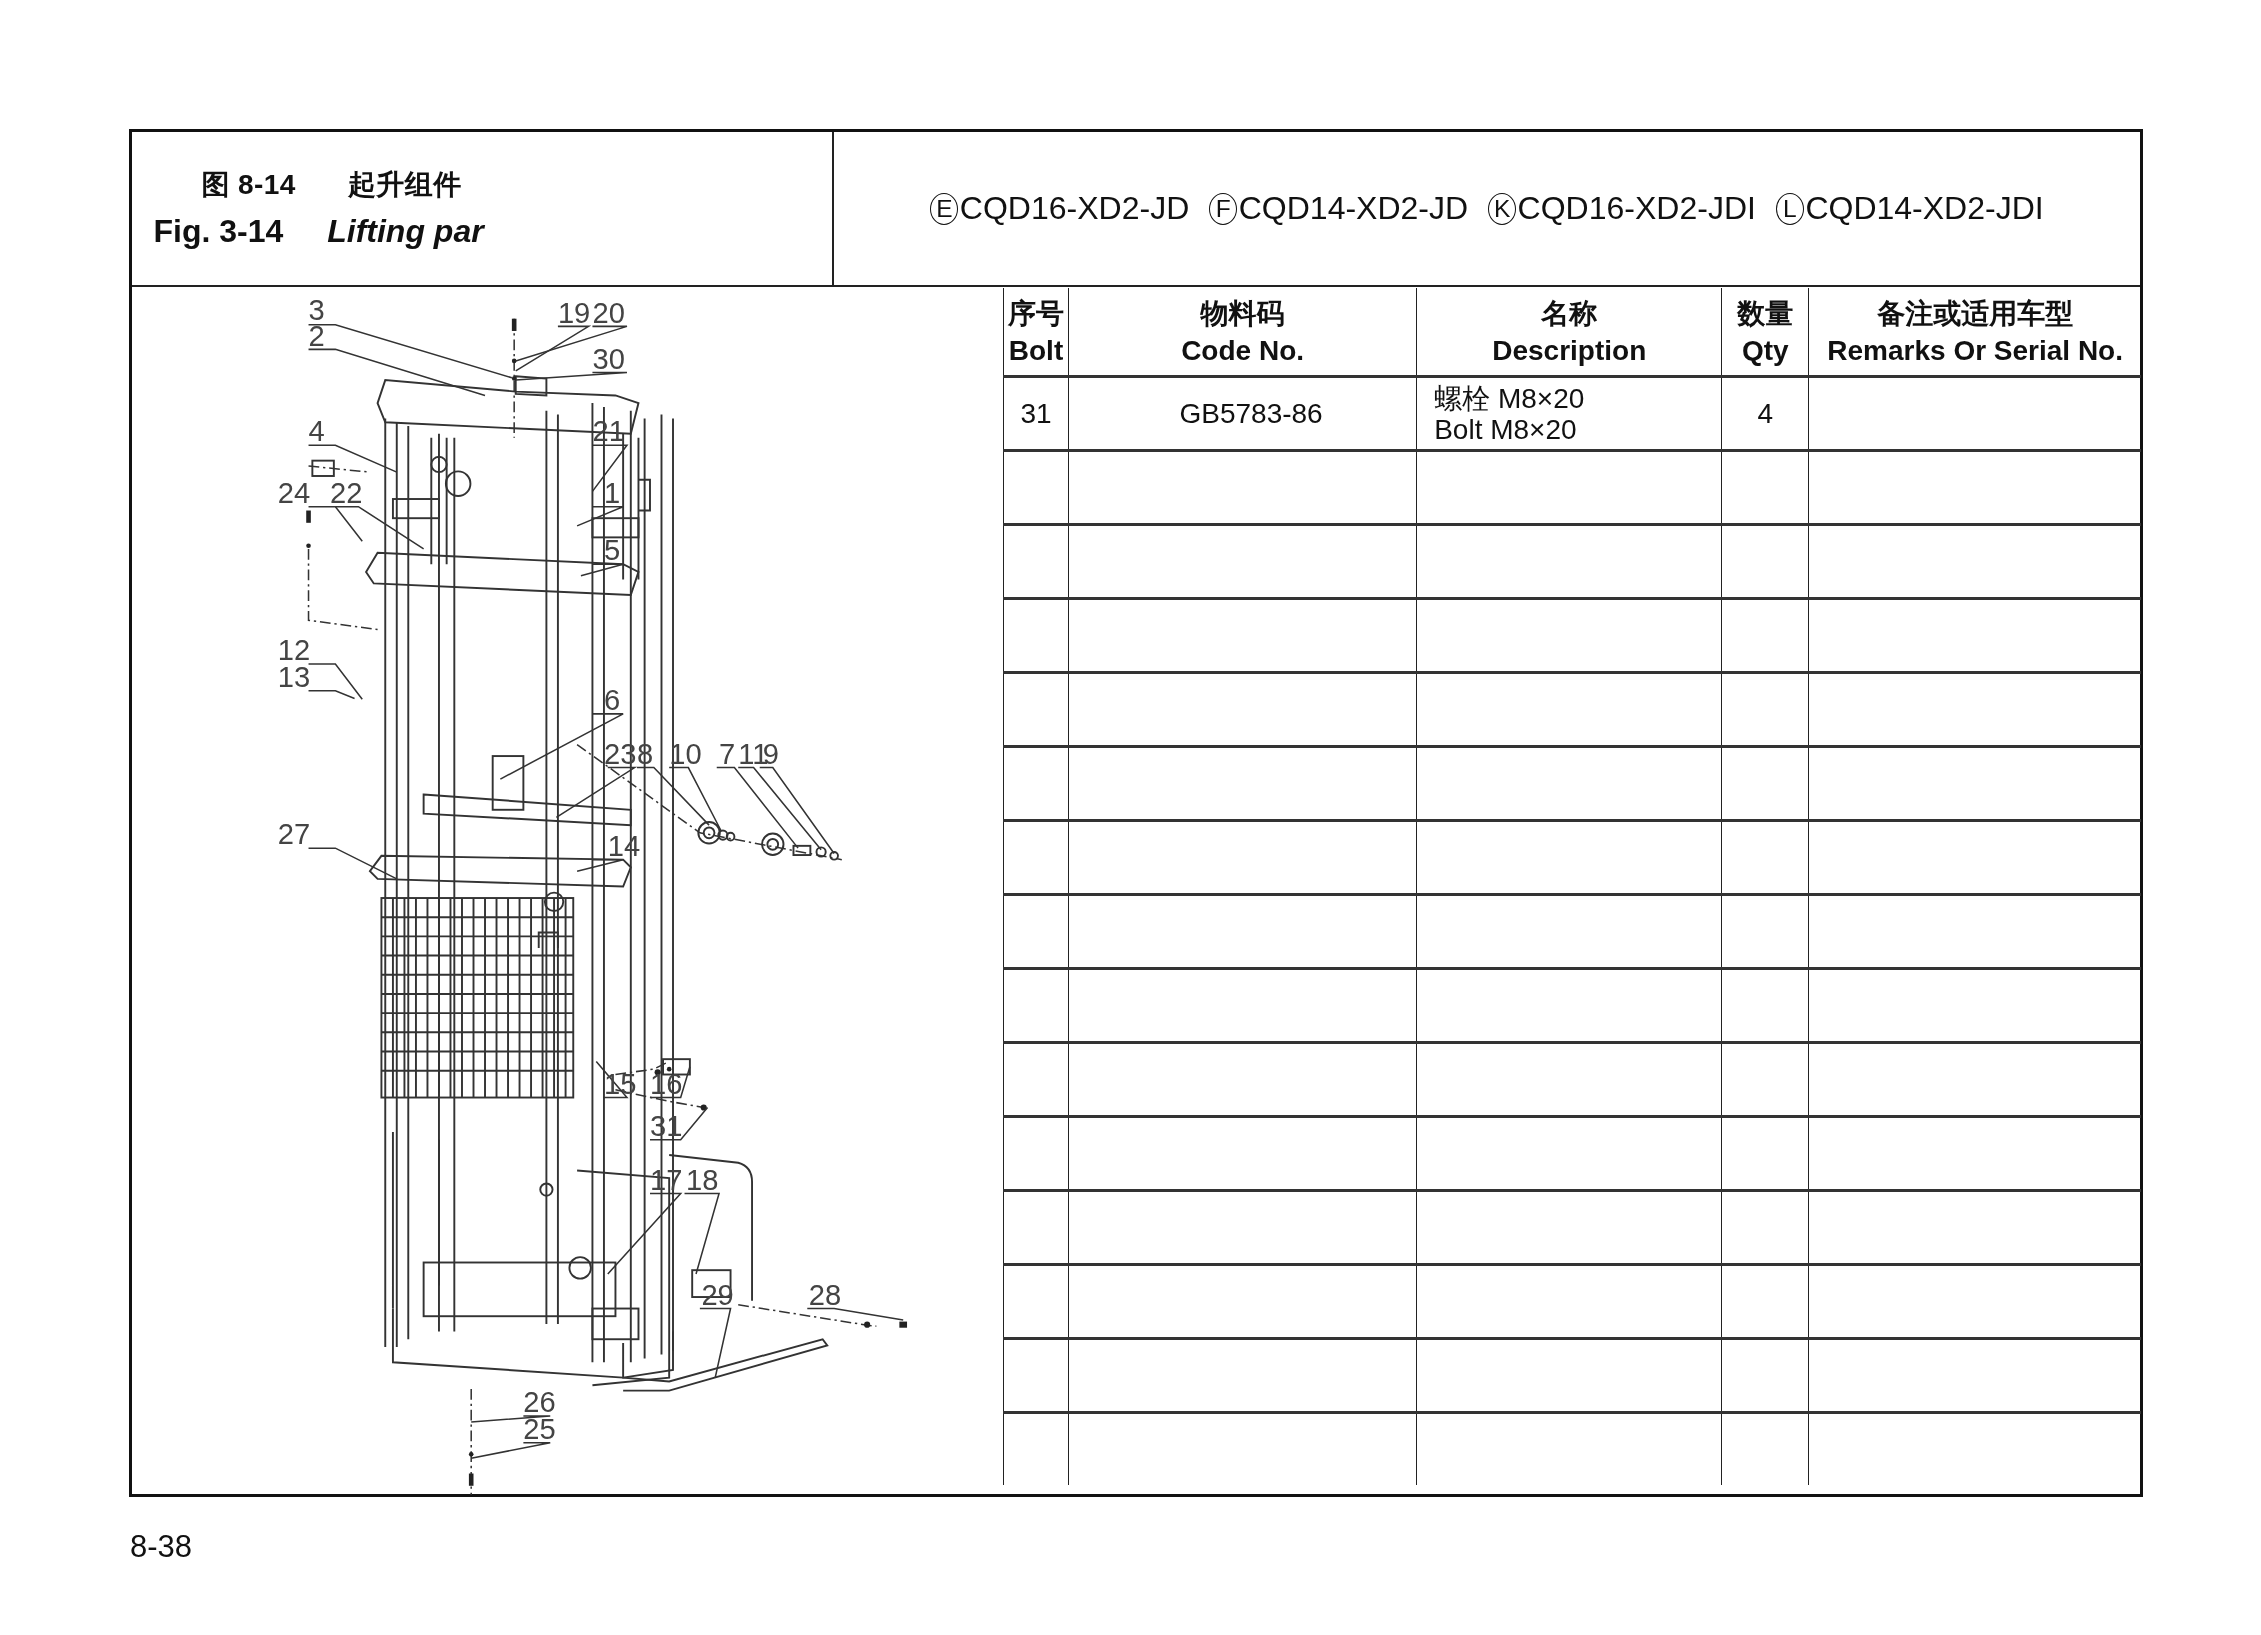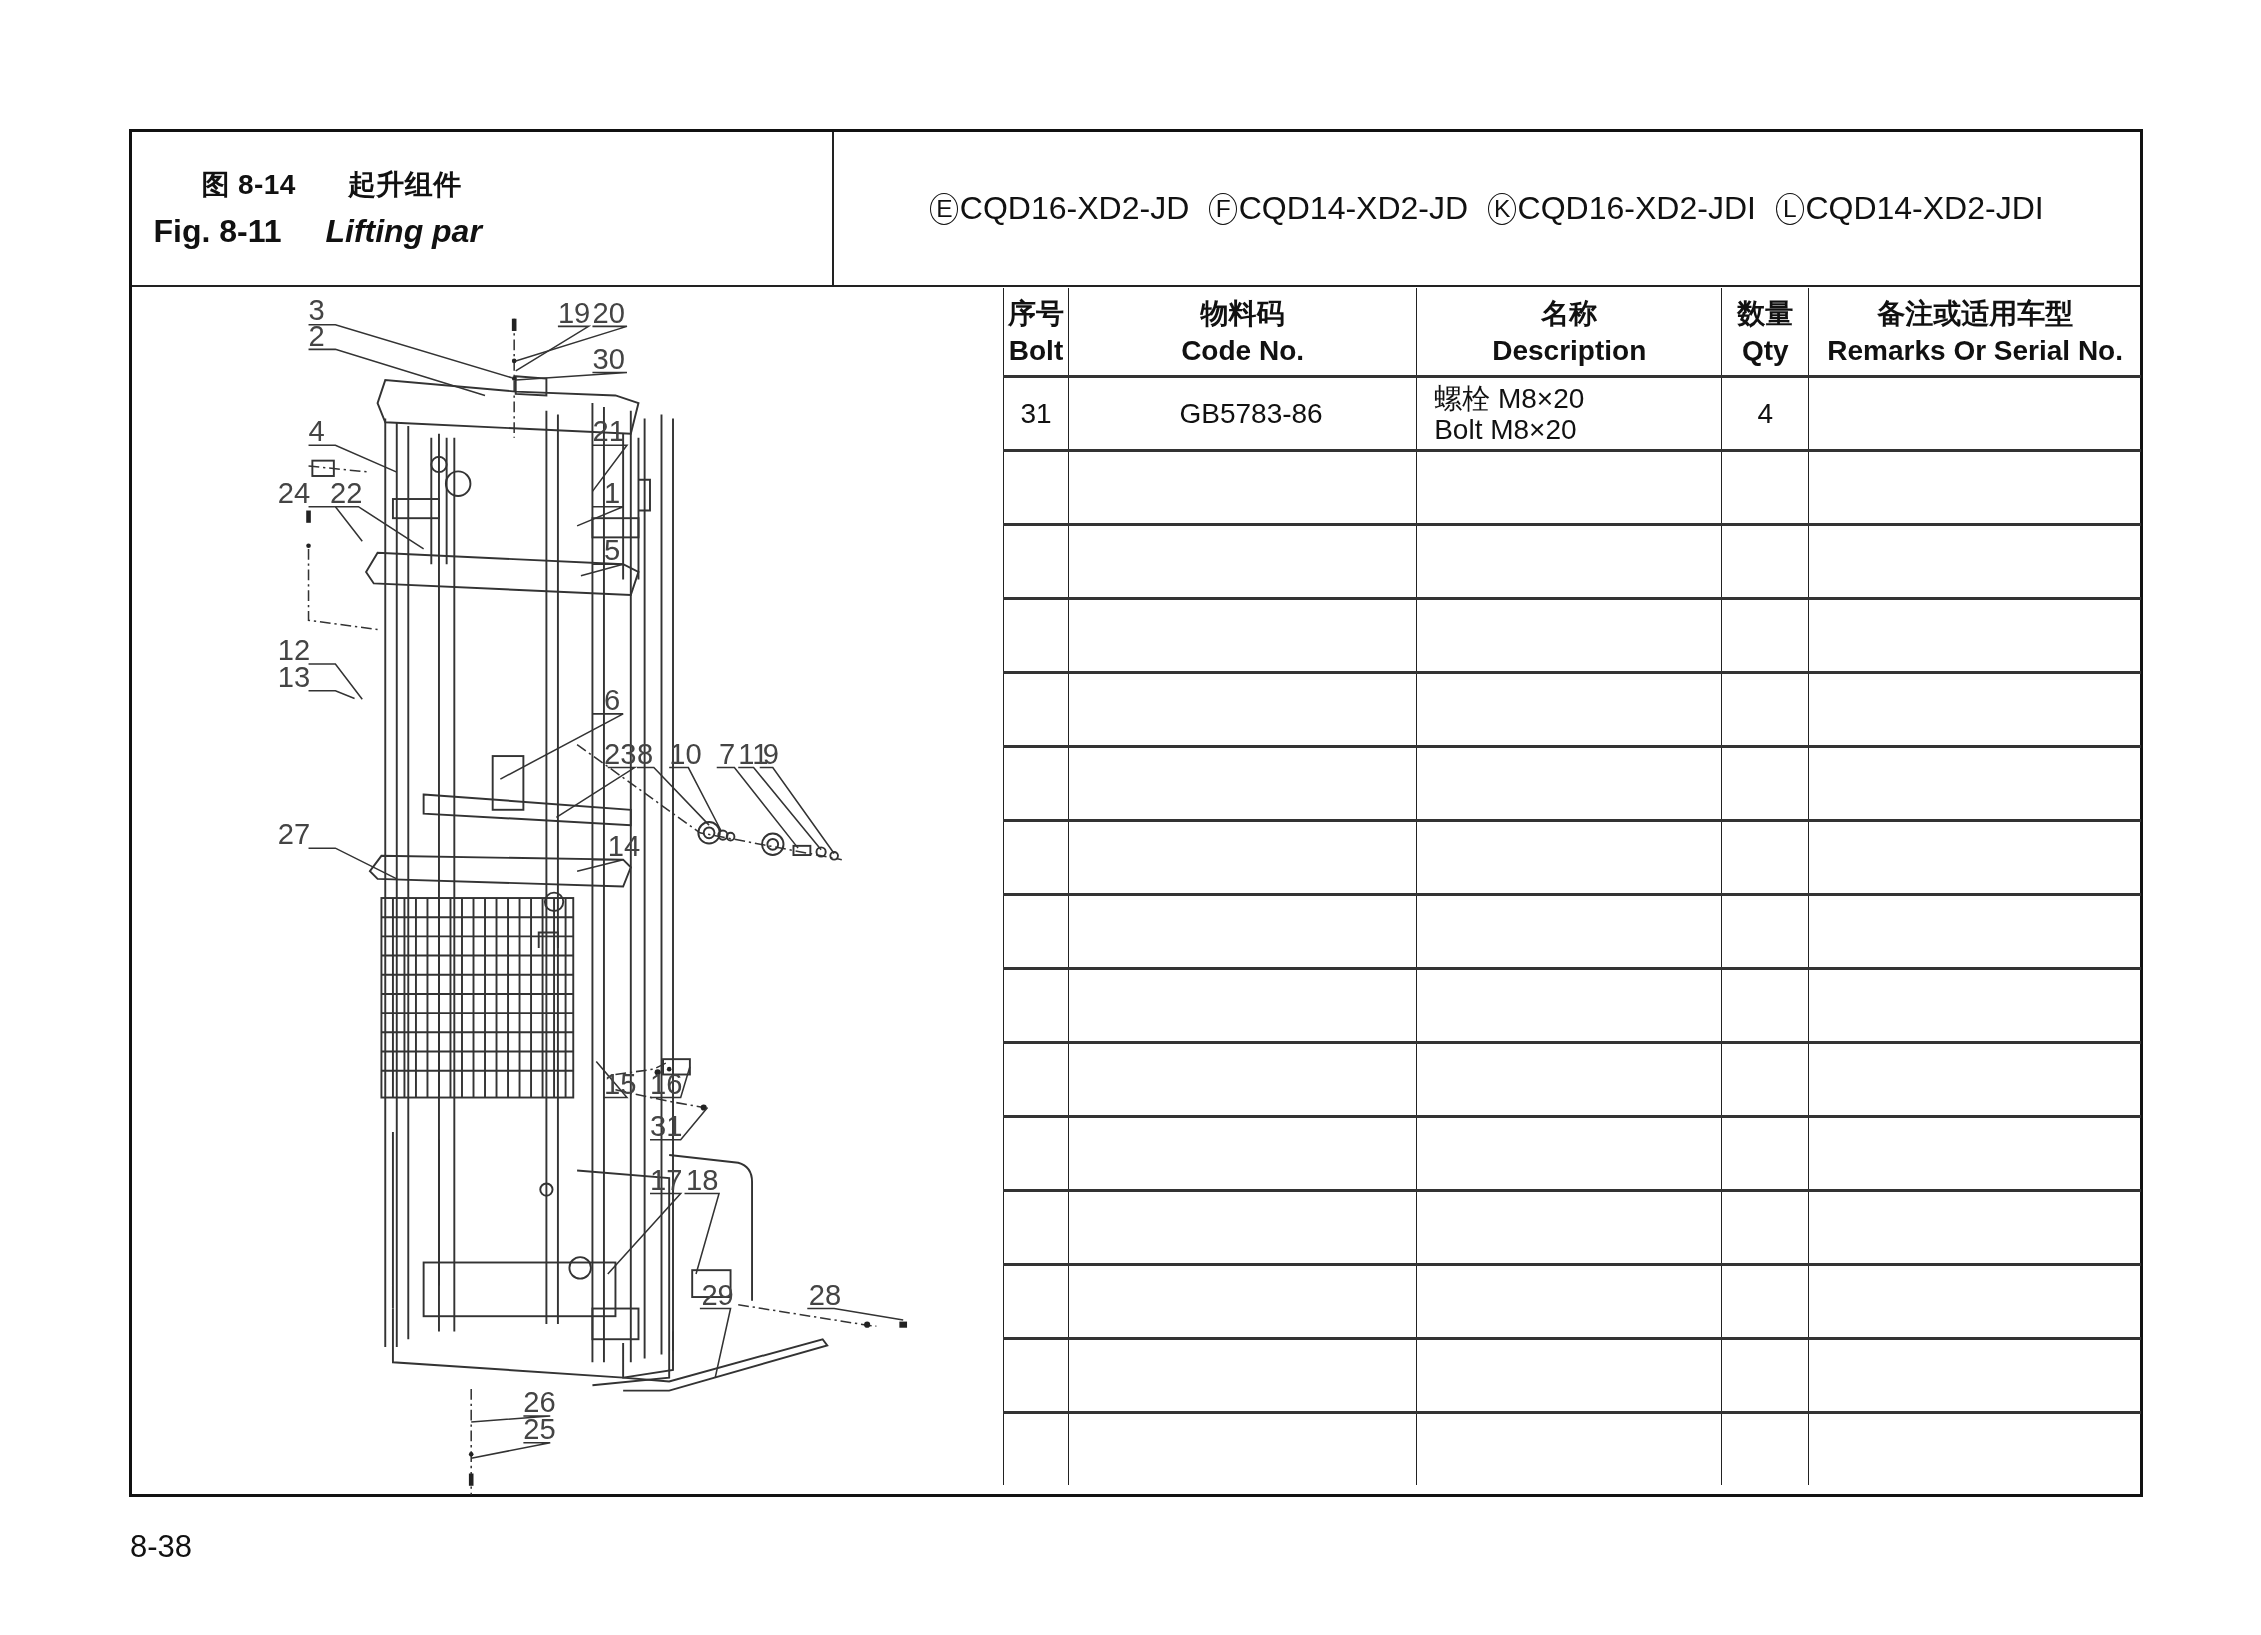--- a/index.html
+++ b/index.html
@@ -30,21 +30,21 @@
 
 <div class="frame">
   <div class="hdr">
     <div class="hdr-left">
       <div class="t1">
         <span>图</span>
         <span>8-14</span>
         <span class="cn">起升组件</span>
       </div>
       <div class="t2">
-        <span>Fig. 8-11</span>
+        <span>Fig. 3-14</span>
         <span class="en">Lifting par</span>
       </div>
     </div>
     <div class="models">
       <span class="model">
           <span class="circ">E</span>
           <span>CQD16-XD2-JD</span>
         </span>
       <span class="model">
           <span class="circ">F</span>

